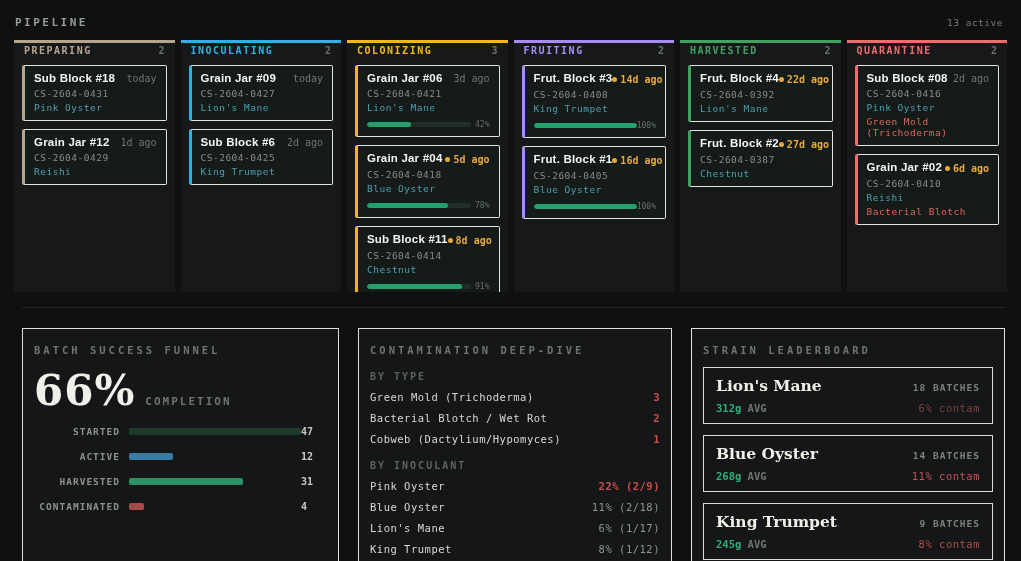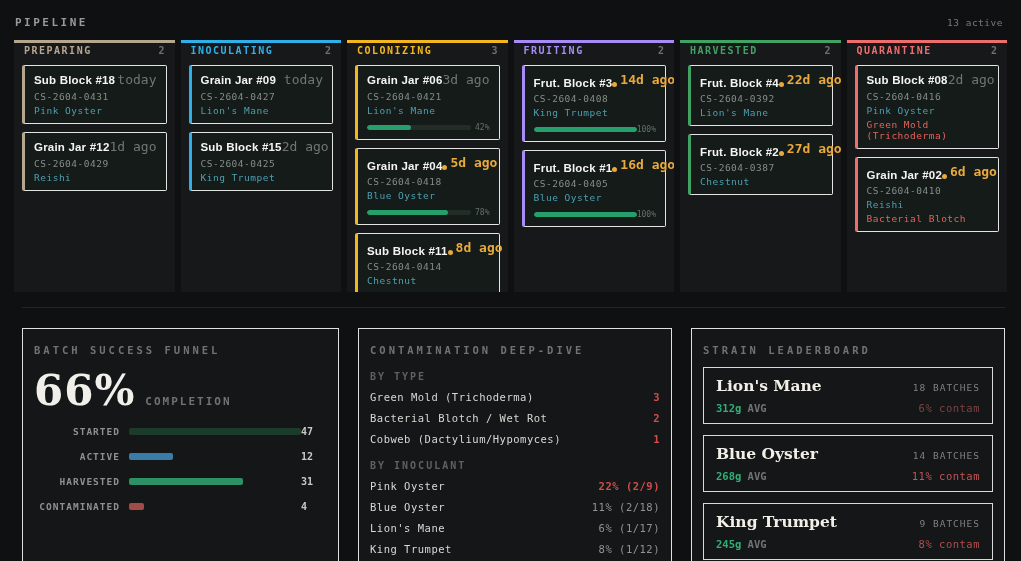--- a/index.html
+++ b/index.html
@@ -24,21 +24,21 @@
   .col{flex:1; background:var(--col-bg); border-top:3px solid #888; padding:0 8px 8px; overflow:hidden;}
   .col-head{display:flex; justify-content:space-between; align-items:center; padding:2px 2px 0; margin-bottom:9px;}
   .col-name{font-weight:bold; font-size:10px; letter-spacing:1.5px;}
   .col-count{font-weight:bold; font-size:10px; color:#6d7170;}
   .card{
     background:var(--card-bg); border:1px solid var(--card-border); border-left:3px solid #888;
     border-radius:2px; padding:6px 9px 7px; margin-bottom:8px;
   }
   .card-top{display:flex; justify-content:space-between; align-items:baseline; white-space:nowrap;}
   .c-title{font-family:var(--sans); font-weight:bold; font-size:11.5px; color:#f4f4f2; letter-spacing:.2px;}
-  .c-time{font-size:13px; color:#707674; display:flex; align-items:flex-end; gap:3px;}
+  .c-time{font-size:10px; color:#707674; display:flex; align-items:center; gap:3px;}
   .c-time.alert{color:var(--amber); font-weight:bold;}
   .dot{width:5px; height:5px; border-radius:50%; background:var(--amber); display:inline-block;}
   .c-code{margin-top:4px; font-size:9.5px; color:#858c8a; letter-spacing:.5px;}
   .c-strain{margin-top:3px; font-size:9.5px; color:var(--teal); letter-spacing:.5px;}
   .c-contam{margin-top:3px; font-size:9.5px; color:var(--red); letter-spacing:.5px;}
   .c-progress{margin-top:7px; display:flex; align-items:center;}
   .track{width:104px; height:5px; background:#232d28; border-radius:3px; overflow:hidden;}
   .fill{height:100%; background:var(--green); border-radius:3px;}
   .pct{flex:1; text-align:right; font-size:8px; color:#667069;}
   
@@ -62,21 +62,21 @@
   
   .sub{margin-top:15px; font-weight:bold; font-size:10px; letter-spacing:2px; color:#5c6261;}
   .d-row{display:flex; justify-content:space-between; margin-top:9px; font-size:10.5px;}
   .d-name{color:#d7d9d5; letter-spacing:.5px;}
   .d-val{color:#8f9594; letter-spacing:.5px;}
   .d-val.alert{color:#cf4f4a; font-weight:bold;}
   
   .l-row{border:1px solid #d9dbd9; padding:8px 12px 9px; margin-top:11px; background:transparent;}
   .l-top{display:flex; justify-content:space-between; align-items:baseline;}
   .l-name{font-family:var(--serif); font-weight:bold; font-size:15.5px; color:#f2efe9;}
-  .l-batches{font-weight:normal; font-size:9.5px; letter-spacing:1px; color:#7c827f;margin-left:6px;}
+  .l-batches{font-weight:bold; font-size:9.5px; letter-spacing:1px; color:#7c827f;margin-left:6px;}
   .l-bottom{display:flex; justify-content:space-between; margin-top:7px; font-size:10.5px;}
   .l-avg{font-weight:bold; color:#2fae77;}
   .l-avg-label{font-weight:bold; color:#6e7473;}
   .l-contam{letter-spacing:.5px;}
 </style>
 </head>
 <body>
 
 <div class="topbar">
   <div class="title">PIPELINE</div>
@@ -120,21 +120,21 @@
           <span class="c-title">Grain Jar #09</span>
           <span class="c-time">
             <span>today</span>
           </span>
         </div>
         <div class="c-code">CS-2604-0427</div>
         <div class="c-strain">Lion's Mane</div>
       </div>
       <div class="card" style="border-left-color: rgb(47, 176, 232);">
         <div class="card-top">
-          <span class="c-title">Sub Block #15</span>
+          <span class="c-title">Sub Block #6</span>
           <span class="c-time">
             <span>2d ago</span>
           </span>
         </div>
         <div class="c-code">CS-2604-0425</div>
         <div class="c-strain">King Trumpet</div>
       </div>
     </div>
     <div class="col" style="border-top-color: rgb(243, 183, 29);">
       <div class="col-head">

